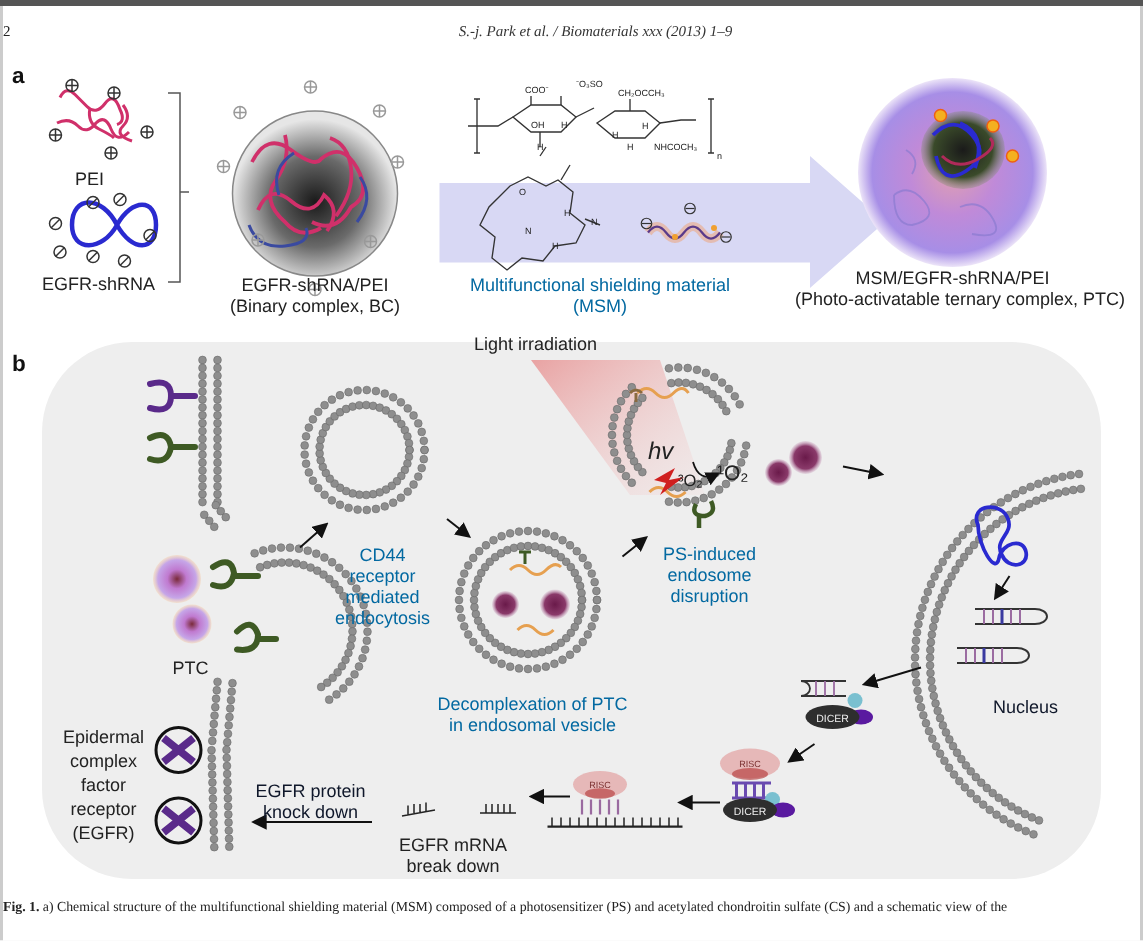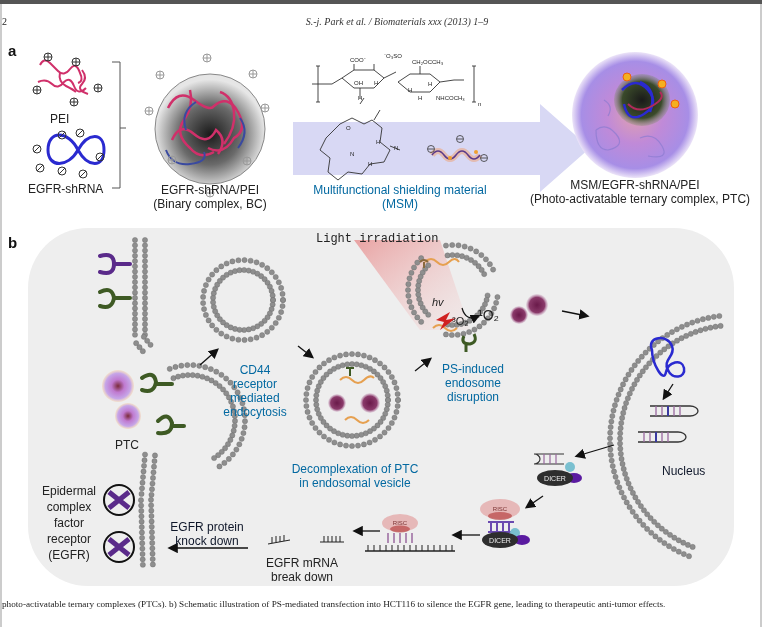--- a/index.html
+++ b/index.html
@@ -853,22 +853,22 @@
     <path d="M365,551 h90" stroke="#222" stroke-width="1.5"></path>
     <path id="mrnaTicks" d="M368,551 v-6 M374,551 v-6 M380,551 v-6 M386,551 v-6 M392,551 v-6 M398,551 v-6 M404,551 v-6 M410,551 v-6 M416,551 v-6 M422,551 v-6 M428,551 v-6 M434,551 v-6 M440,551 v-6 M446,551 v-6 M452,551 v-6 " stroke="#222" stroke-width="1"></path>
   </g>
 
   <g stroke="#222" stroke-width="1" fill="none">
     <path d="M268,544 l22,-4 M272,543 v-6 M276,542 v-6 M280,542 v-6 M284,541 v-6"></path>
     <path d="M320,542 h24 M324,542 v-6 M328,542 v-6 M332,542 v-6 M336,542 v-6 M340,542 v-6"></path>
   </g>
 </svg>
 
-<div class="lbl" style="left:316px;top:232px;font-family:Liberation Mono, monospace;">Light irradiation</div>
-<div class="lbl" style="left:432px;top:295px;font-style:italic;font-size:11px;">hv</div>
+<div class="lbl" style="left:316px;top:222px;">Light irradiation</div>
+<div class="lbl" style="left:432px;top:295px;font-style:italic;font-size:16px;">hv</div>
 <div class="lbl" style="left:452px;top:294px;font-size:11px;margin-top:20px;">³O₂</div>
 <div class="lbl" style="left:478px;top:308px;font-size:14px;">¹O₂</div>
 
 <div class="lbl blue" style="left:220px;top:363px;width:70px;">CD44</div>
 <div class="lbl blue" style="left:220px;top:377px;width:70px;">receptor</div>
 <div class="lbl blue" style="left:220px;top:391px;width:70px;">mediated</div>
 <div class="lbl blue" style="left:215px;top:405px;width:80px;">endocytosis</div>
 
 <div class="lbl blue" style="left:428px;top:362px;width:90px;">PS-induced</div>
 <div class="lbl blue" style="left:428px;top:376px;width:90px;">endosome</div>
@@ -887,14 +887,14 @@
 <div class="lbl" style="left:34px;top:532px;width:70px;">receptor</div>
 <div class="lbl" style="left:34px;top:548px;width:70px;">(EGFR)</div>
 
 <div class="lbl red" style="left:162px;top:520px;width:90px;">EGFR protein</div>
 <div class="lbl red" style="left:162px;top:534px;width:90px;">knock down</div>
 
 <div class="lbl" style="left:252px;top:556px;width:100px;">EGFR mRNA</div>
 <div class="lbl" style="left:252px;top:570px;width:100px;">break down</div>
 
 <div class="caption">
-  <div>photo-activatable ternary complexes (PTCs). b) Schematic illustration of PS-mediated transfection into HCT116 to silence the EGFR gene, leading to therapeutic anti-tumor effects.</div>
+  <div><b>Fig. 1.</b><span> a) Chemical structure of the multifunctional shielding material (MSM) composed of a photosensitizer (PS) and acetylated chondroitin sulfate (CS) and a schematic view of the</span></div>
 </div>
 
 </body></html>

